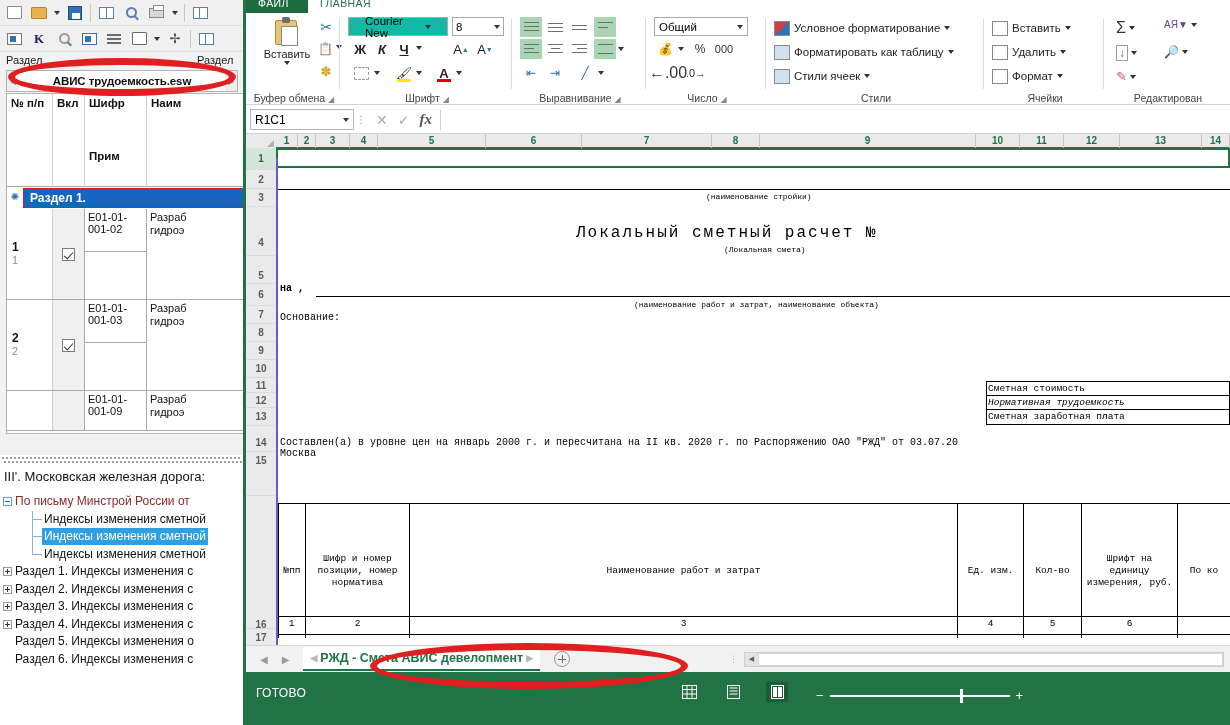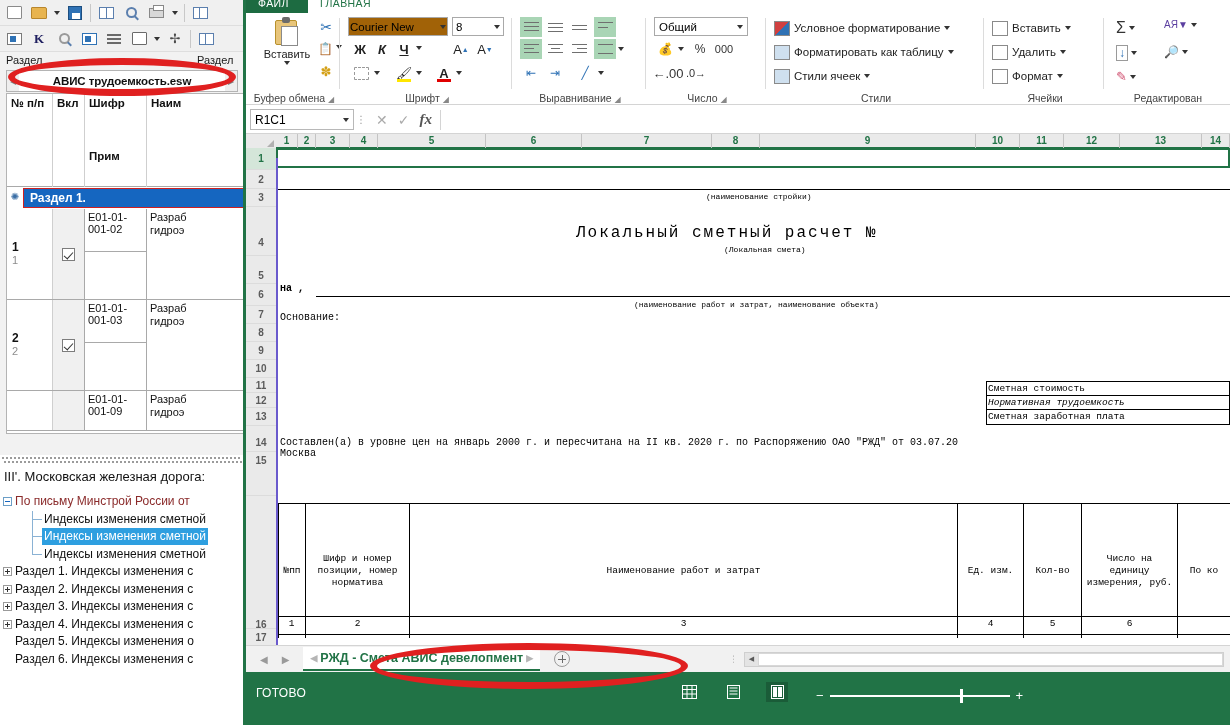--- a/index.html
+++ b/index.html
@@ -226,21 +226,21 @@
   .clip-small { position: absolute; left: 68px; width: 20px; height: 20px; display:flex; align-items:center; justify-content:center; }
   #clip-cut { top: 4px; font-size: 14px; color: #2f72b5; }
   #clip-copy { top: 26px; font-size: 12px; color: #2f72b5; }
   #clip-format { top: 48px; font-size: 13px; color: #d4a017; }
   #clip-copy-caret { position: absolute; left: 88px; top: 32px; }
 
   
   #g-font { left: 96px; width: 170px; }
   #font-name-box {
     position: absolute; left: 6px; top: 4px; width: 100px; height: 19px;
-    border: 1px solid #a9a9a9; background: #a16207; font-size: 11.5px; padding: 2px 1px;
+    border: 1px solid #a9a9a9; background: #14b8a6; font-size: 11.5px; padding: 2px 16px;
     display: flex; align-items: center; justify-content: space-between;
   }
   #font-size-box {
     position: absolute; left: 110px; top: 4px; width: 52px; height: 19px;
     border: 1px solid #a9a9a9; background: #fff; font-size: 11.5px; padding: 2px 3px;
     display: flex; align-items: center; justify-content: space-between;
   }
   .fbtn { position: absolute; height: 20px; display: flex; align-items: center; justify-content: center; font-size: 13px; color: #222; }
   #f-bold { left: 8px; top: 26px; width: 20px; font-weight: bold; }
   #f-ital { left: 30px; top: 26px; width: 20px; font-style: italic; font-weight: bold; }
@@ -762,21 +762,21 @@
 
       <div class="rgroup" id="g-number">
         <div id="num-fmt-box">
           <span>Общий</span>
           <span class="caret-dn"></span>
         </div>
         <div class="nbtn" style="left:8px;top:26px;width:20px">💰</div>
         <div class="caret-dn" style="position:absolute;left:30px;top:34px"></div>
         <div class="nbtn" style="left:44px;top:26px;width:16px">%</div>
         <div class="nbtn" style="left:62px;top:26px;width:28px;font-size:11px">000</div>
-        <div class="nbtn" style="left:8px;top:50px;width:24px;font-size:13px">←.00</div>
+        <div class="nbtn" style="left:8px;top:50px;width:24px;font-size:16px">←.00</div>
         <div class="nbtn" style="left:36px;top:50px;width:24px;font-size:11px">.0→</div>
         <div class="glabel">
           <span>Число</span>
           <span class="dlg-launcher">◢</span>
         </div>
         <div class="gsep"></div>
       </div>
 
       <div class="rgroup" id="g-styles">
         <div class="srow" style="top:4px">
@@ -924,21 +924,21 @@
         <div class="doc-text" style="left:4px; top:300px; font-size:10px;">Москва</div>
 
         <div id="doctable">
           <div id="doctable-top"></div>
           <div id="doctable-bot"></div>
           <div class="dt-cell" style="left:0;width:28px;border-left:1px solid #000;">№пп</div>
           <div class="dt-cell" style="left:28px;width:104px;">Шифр и номер позиции, номер норматива</div>
           <div class="dt-cell" style="left:132px;width:548px;">Наименование работ и затрат</div>
           <div class="dt-cell" style="left:680px;width:66px;">Ед. изм.</div>
           <div class="dt-cell" style="left:746px;width:58px;">Кол-во</div>
-          <div class="dt-cell" style="left:804px;width:96px;">Число на единицу измерения, руб.</div>
+          <div class="dt-cell" style="left:804px;width:96px;">Шрифт на единицу измерения, руб.</div>
           <div class="dt-cell" style="left:900px;width:52px;border-right:none;">По ко</div>
         </div>
 
         <div id="numrow">
           <div class="nr" style="left:0;width:28px;">1</div>
           <div class="nr" style="left:28px;width:104px;">2</div>
           <div class="nr" style="left:132px;width:548px;">3</div>
           <div class="nr" style="left:680px;width:66px;">4</div>
           <div class="nr" style="left:746px;width:58px;">5</div>
           <div class="nr" style="left:804px;width:96px;">6</div>

